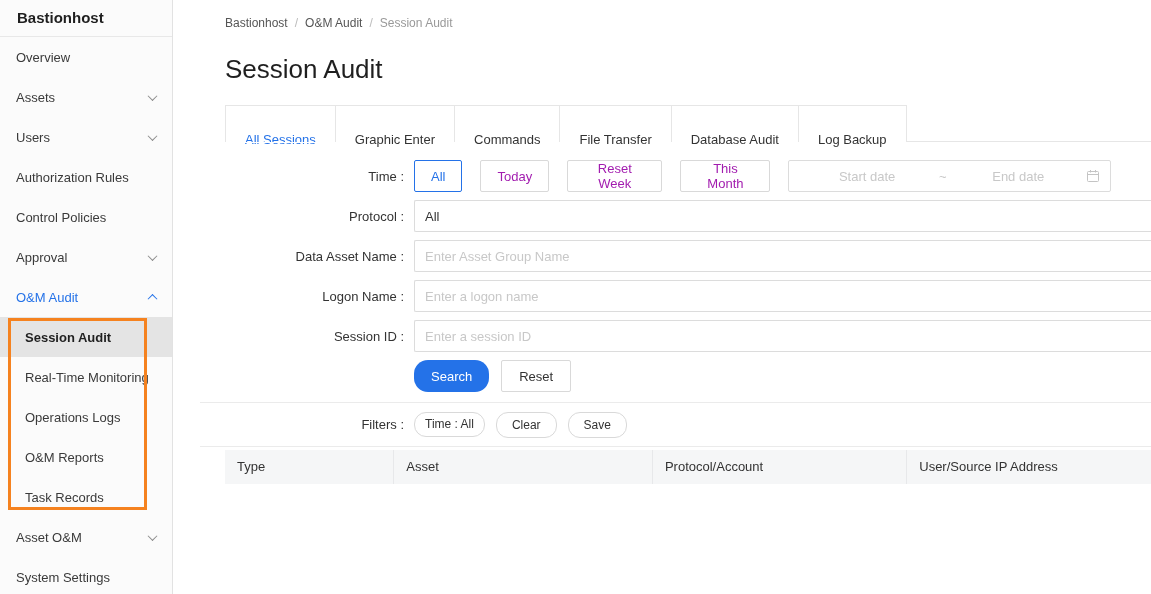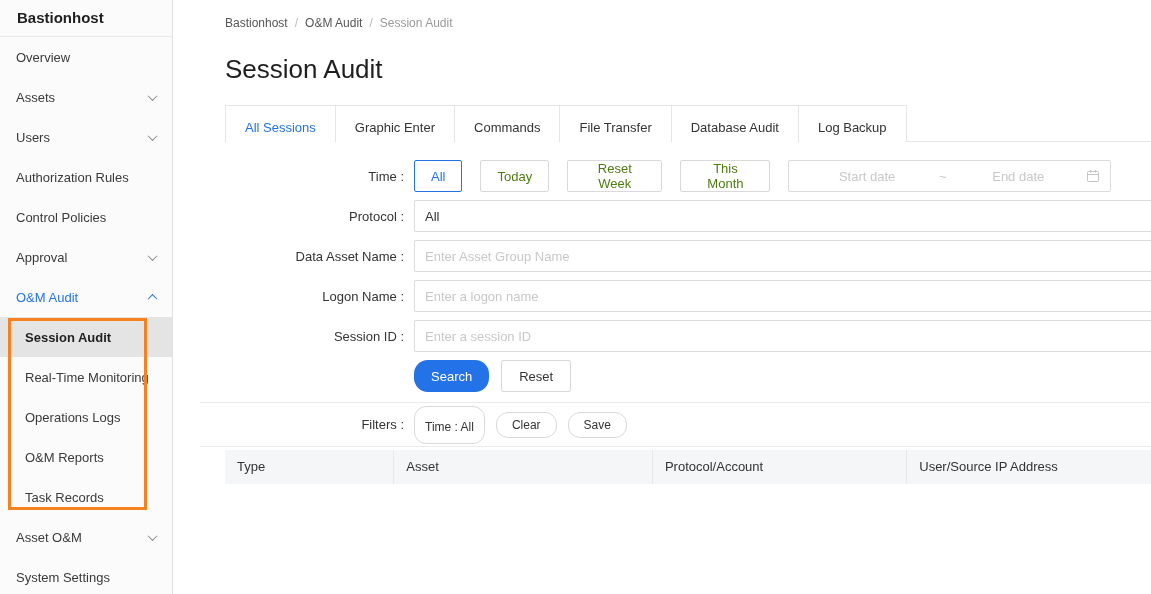--- a/index.html
+++ b/index.html
@@ -50,37 +50,37 @@
 
   .breadcrumb { padding: 16px 0 0 25px; font-size: 12px; color: #999; }
   .breadcrumb .crumb-link { color: #555; cursor: pointer; }
   .breadcrumb .sep { margin: 0 7px; color: #bbb; }
   .breadcrumb .crumb-current { color: #999; }
 
   .page-title { margin: 24px 0 0 25px; font-size: 26px; font-weight: 500; color: #1f1f1f; }
 
   .tabs { display: flex; margin: 20px 0 0 25px; border-bottom: 1px solid #e6e6e6; height: 37px; }
   .tab {
-    height: 37px; line-height: 36px; padding: 4px 19px; font-size: 13px; color: #333;
+    height: 37px; line-height: 36px; padding: 16px 19px; font-size: 13px; color: #333;
     background: #fff; border: 1px solid #e6e6e6; border-bottom: none;
     margin-right: -1px; cursor: pointer; position: relative;
   }
   .tab.active { color: #2472e8; z-index: 2; }
   .tab.active::after {
     content: ''; position: absolute; left: 0; right: 0; bottom: -1px; height: 1px; background: #fff;
   }
 
   .filter-form { padding-top: 18px; }
   .form-row { display: flex; align-items: center; height: 32px; margin-bottom: 8px; }
   .form-label { width: 214px; flex: none; text-align: right; padding-right: 10px; font-size: 13px; color: #333; }
 
   .time-btn {
     height: 32px; padding: 0 16px; font-size: 13px; font-family: inherit;
     background: #fff; border: 1px solid #d9d9d9; border-radius: 2px;
-    margin-right: 18px; color: #4d7c0f; cursor: pointer;
+    margin-right: 18px; color: #a21caf; cursor: pointer;
   }
   .time-btn.selected { border-color: #2472e8; color: #2472e8; }
 
   .date-range {
     width: 368px; height: 32px; border: 1px solid #dcdcdc; border-radius: 2px;
     display: flex; align-items: center; margin-left: auto; margin-right: 66px;
     padding: 12px 10px; font-size: 13px; background: #fff;
   }
   .date-ph { flex: 1; text-align: center; color: #c8c8c8; }
   .tilde { color: #c8c8c8; padding: 0 4px; }
@@ -104,21 +104,21 @@
     height: 32px; padding: 0 17px; background: #fff; color: #333;
     border: 1px solid #d9d9d9; border-radius: 2px; font-size: 13px; font-family: inherit;
     margin-left: 12px; cursor: pointer;
   }
 
   .form-divider { border-top: 1px solid #ebebeb; margin-top: 10px; }
 
   .filters-bar { display: flex; align-items: center; height: 44px; border-bottom: 1px solid #ebebeb; }
   .filters-label { width: 214px; flex: none; text-align: right; padding-right: 10px; font-size: 13px; color: #333; }
   .filter-tag {
-    height: 38px; line-height: 23px; padding: 9px 10px; background: #fff;
+    height: 25px; line-height: 23px; padding: 0 10px; background: #fff;
     border: 1px solid #d9d9d9; border-radius: 12px; font-size: 12px; color: #333; cursor: pointer;
   }
   .btn-small {
     height: 26px; padding: 0 15px; background: #fff; border: 1px solid #d9d9d9;
     border-radius: 12px; font-size: 12px; color: #333; font-family: inherit;
     margin-left: 11px; cursor: pointer;
   }
 
   .table-header {
     display: flex; align-items: center; height: 34px; margin: 3px 0 0 25px;

